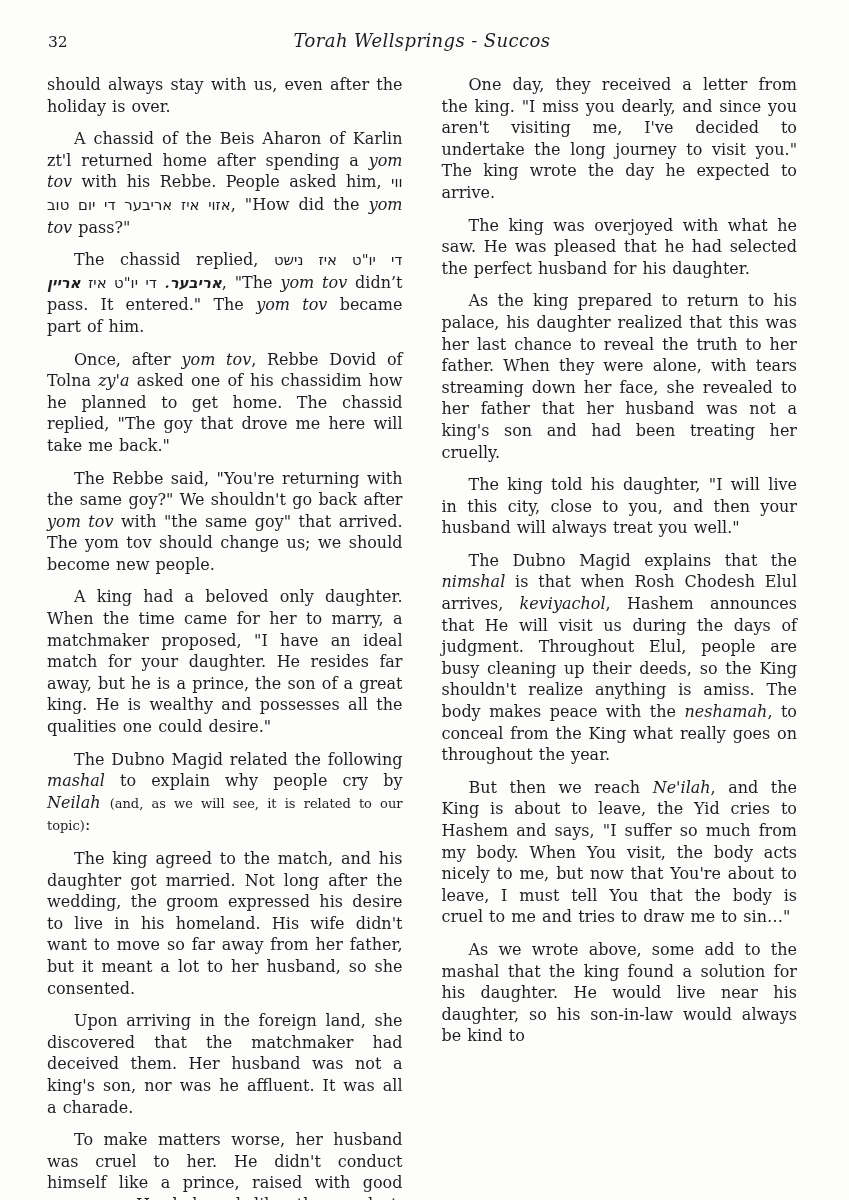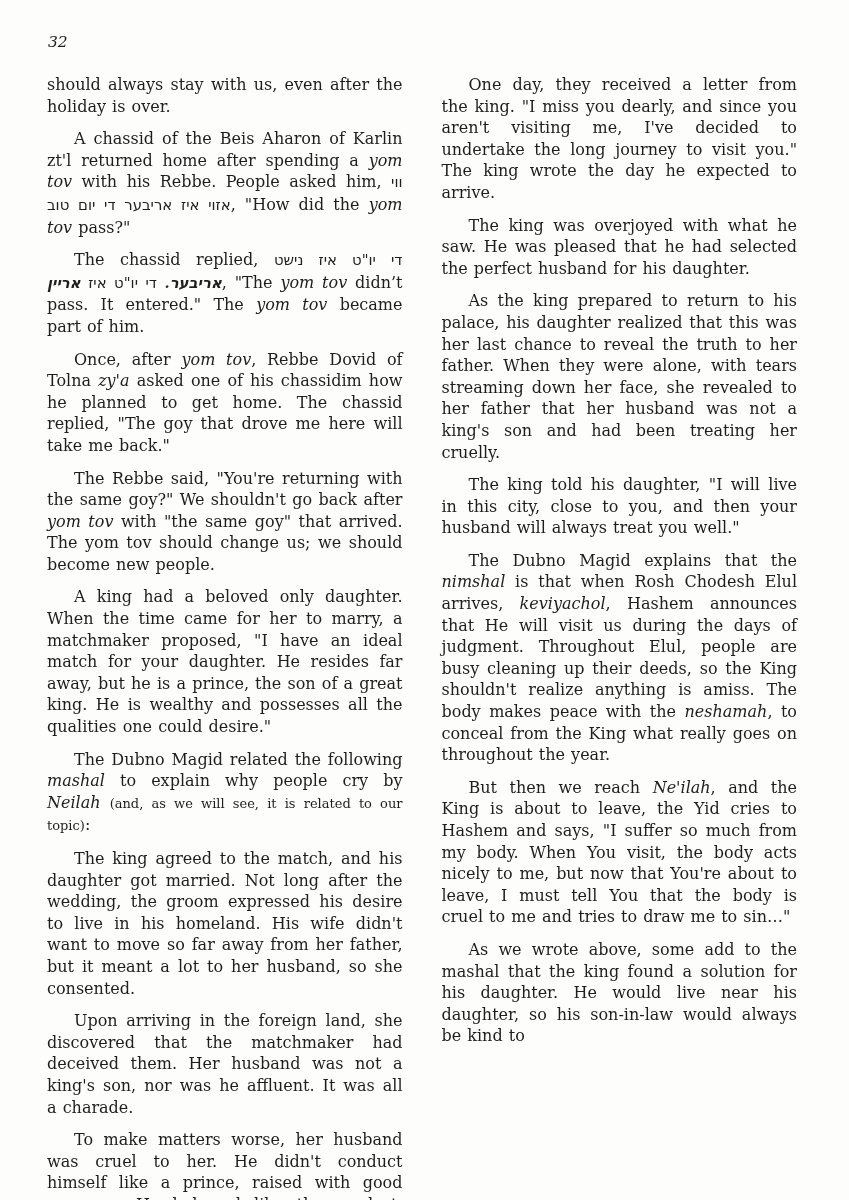--- a/index.html
+++ b/index.html
@@ -20,21 +20,20 @@
   }
   .page-header {
     position: relative;
     height: 44px;
   }
   .page-number {
     position: absolute;
     left: 1px;
     top: 3px;
     font-size: 15.5px;
-    font-style: italic;
   }
   .header-title {
     display: block;
     text-align: center;
     font-size: 18px;
     font-style: italic;
     letter-spacing: 0.4px;
   }
   .columns {
     display: flex;
@@ -67,20 +66,21 @@
     font-style: italic;
   }
   .run-sm { font-size: 13px; }
 </style>
 </head>
 <body>
 
 <div class="page">
   <header class="page-header">
     <span class="page-number">32</span>
+    <span class="header-title">Torah Wellsprings - Succos</span>
   </header>
   <main class="columns">
     <div class="column">
         <p class="para no-indent"><span class="run-n">should always stay with us, even after the holiday is over.</span></p>
         <p class="para"><span class="run-n">A chassid of the Beis Aharon of Karlin zt'l returned home after spending a </span><span class="run-i">yom tov</span><span class="run-n"> with his Rebbe. People asked him, </span><span class="run-h">ווי אזוי איז אריבער די יום טוב</span><span class="run-n">, "How did the </span><span class="run-i">yom tov</span><span class="run-n"> pass?"</span></p>
         <p class="para"><span class="run-n">The chassid replied, </span><span class="run-h">די יו"ט איז נישט </span><span class="run-hb">אריבער.</span><span class="run-h"> די יו"ט איז </span><span class="run-hb">אריין</span><span class="run-n">, "The </span><span class="run-i">yom tov</span><span class="run-n"> didn’t pass. It entered." The </span><span class="run-i">yom tov</span><span class="run-n"> became part of him.</span></p>
         <p class="para"><span class="run-n">Once, after </span><span class="run-i">yom tov</span><span class="run-n">, Rebbe Dovid of Tolna </span><span class="run-i">zy'a</span><span class="run-n"> asked one of his chassidim how he planned to get home. The chassid replied, "The goy that drove me here will take me back."</span></p>
         <p class="para"><span class="run-n">The Rebbe said, "You're returning with the same goy?" We shouldn't go back after </span><span class="run-i">yom tov</span><span class="run-n"> with "the same goy" that arrived. The yom tov should change us; we should become new people.</span></p>
         <p class="para"><span class="run-n">A king had a beloved only daughter. When the time came for her to marry, a matchmaker proposed, "I have an ideal match for your daughter. He resides far away, but he is a prince, the son of a great king. He is wealthy and possesses all the qualities one could desire."</span></p>
         <p class="para"><span class="run-n">The Dubno Magid related the following </span><span class="run-i">mashal</span><span class="run-n"> to explain why people cry by </span><span class="run-i">Neilah</span><span class="run-n"> </span><span class="run-sm">(and, as we will see, it is related to our topic)</span><span class="run-n">:</span></p>

